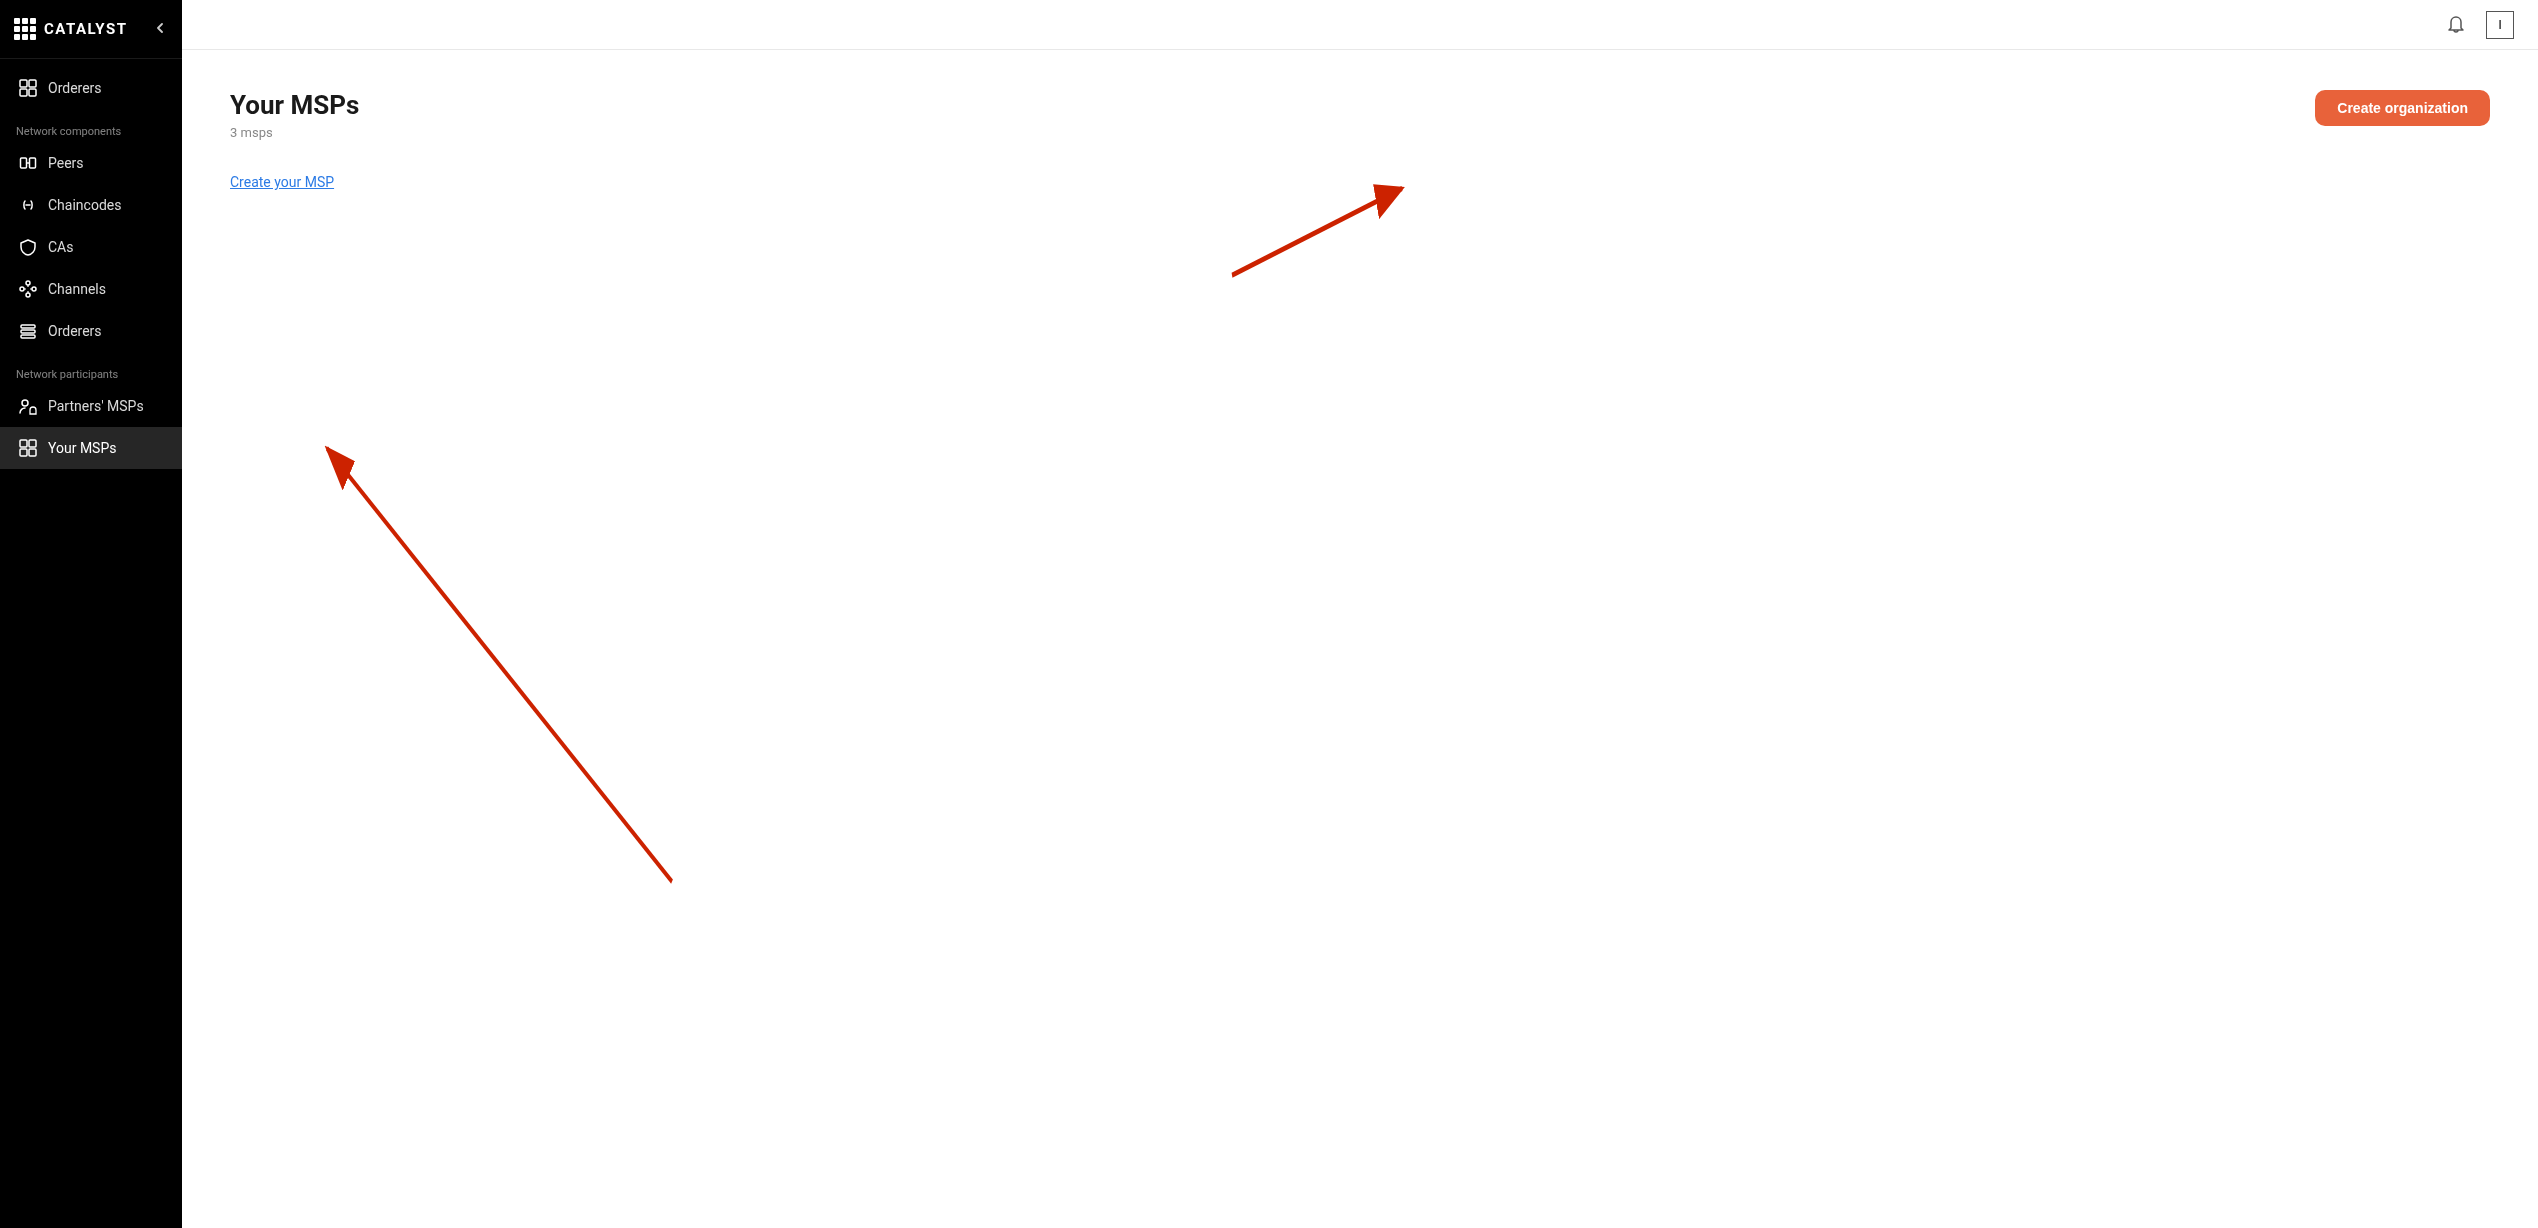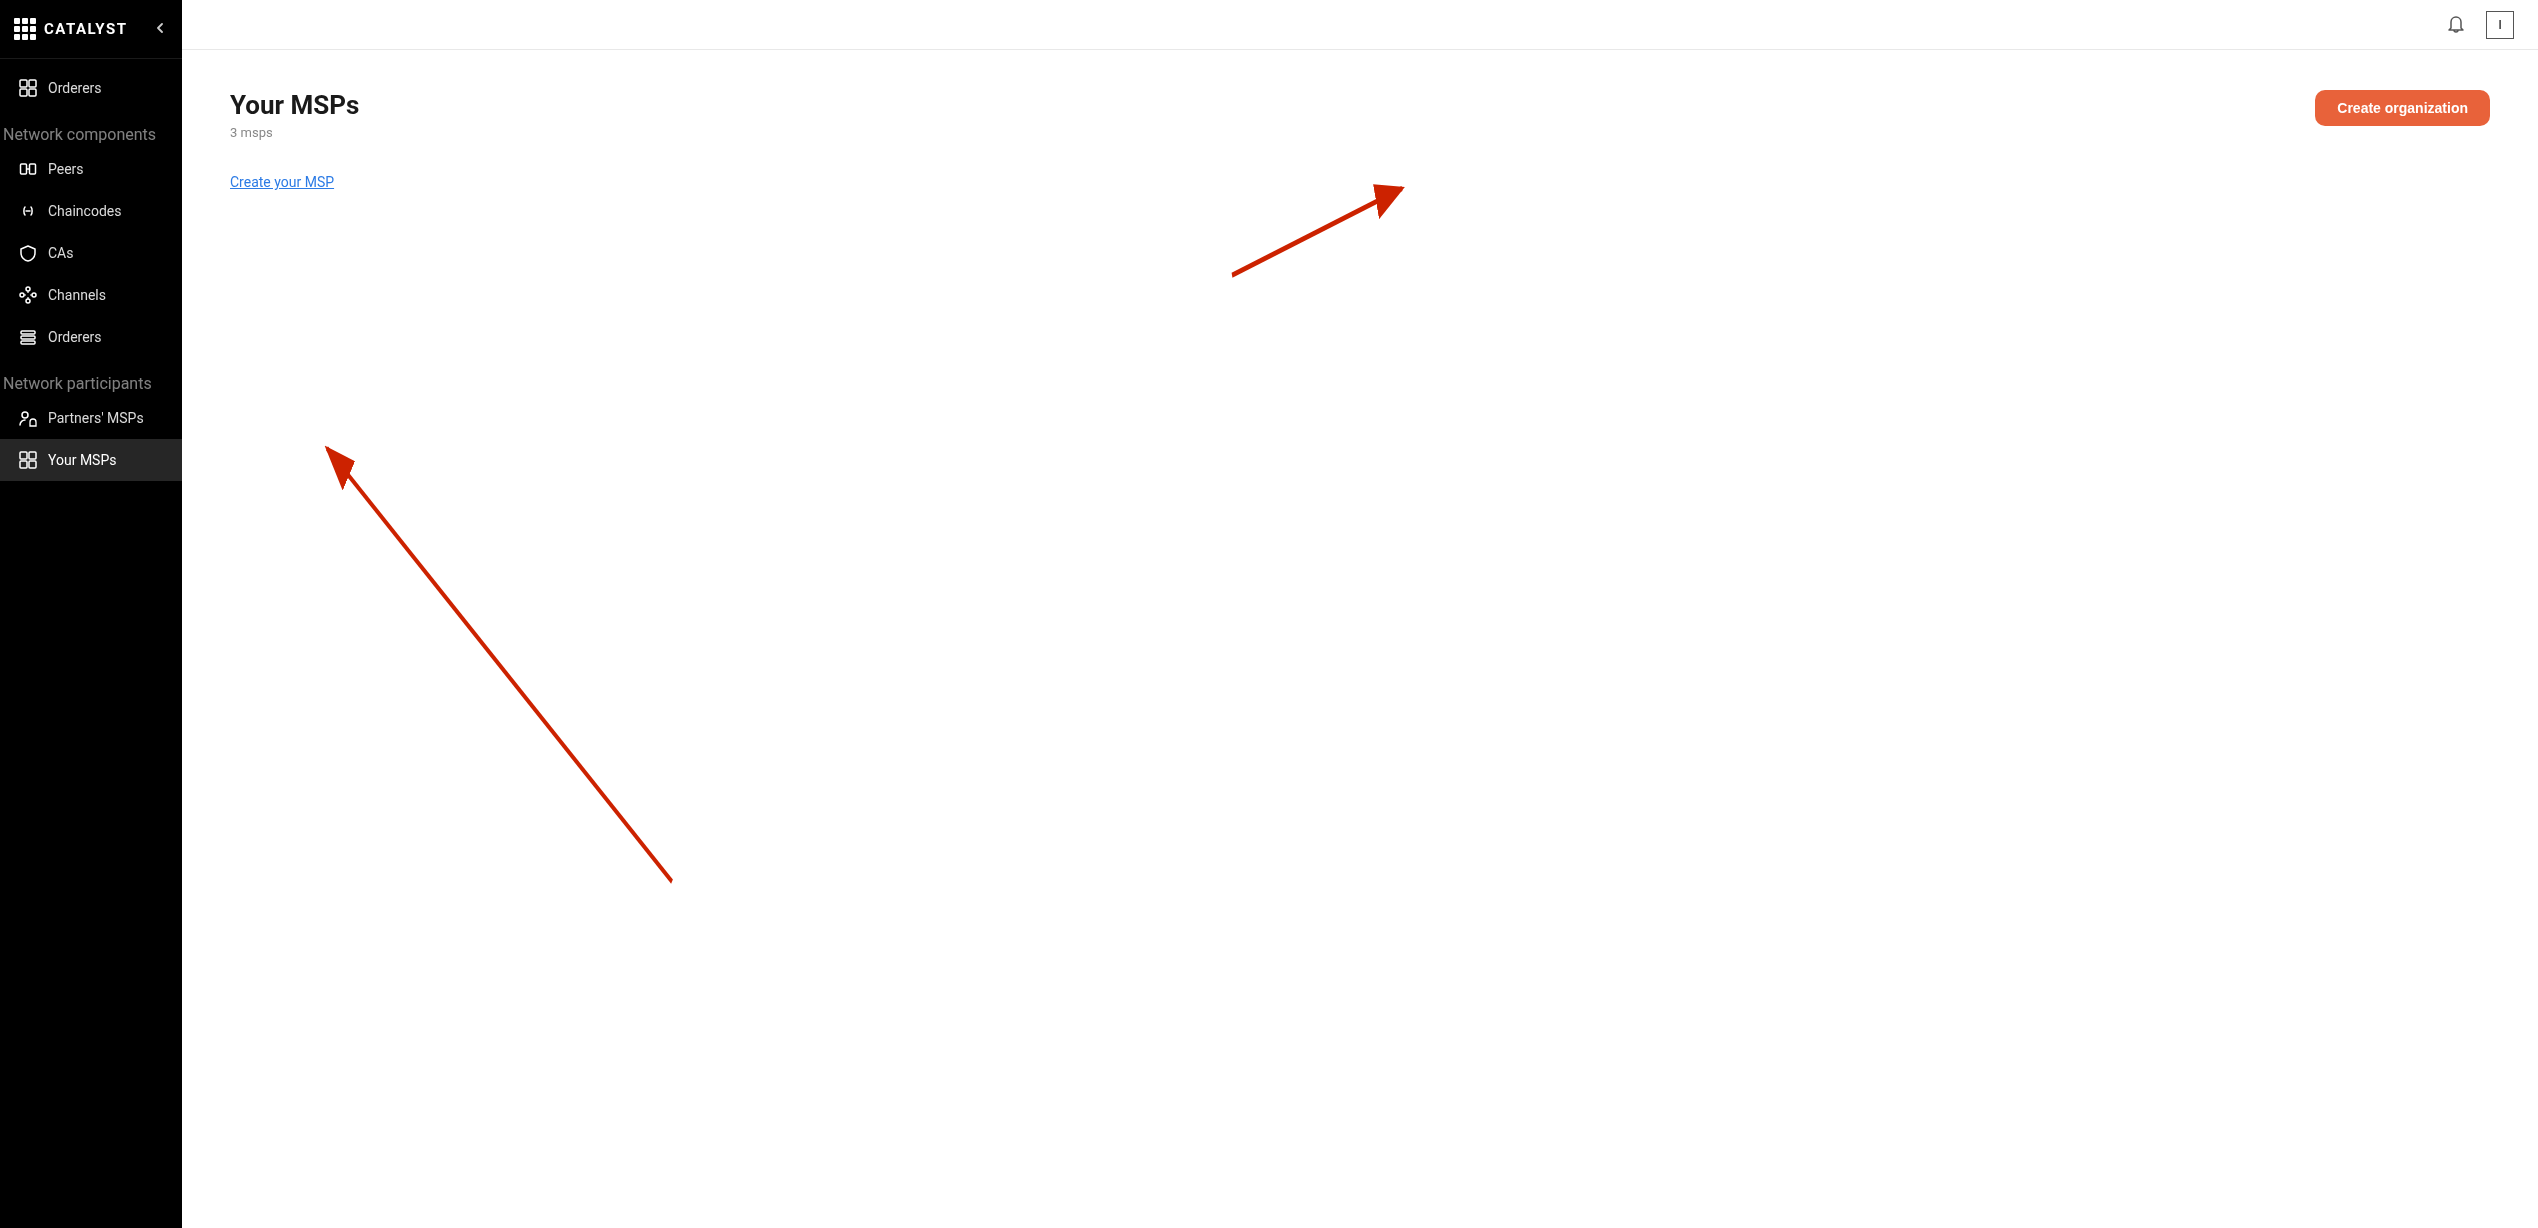--- a/index.html
+++ b/index.html
@@ -62,23 +62,23 @@
       padding: 11px 18px;
       cursor: pointer;
       font-size: 14px;
       color: rgba(255,255,255,0.85);
       transition: background 0.15s;
     }
     .nav-item.active { background: rgba(255,255,255,0.15); color: #fff; }
     .nav-item .nav-icon { width: 20px; height: 20px; display: flex; align-items: center; justify-content: center; flex-shrink: 0; }
 
     .nav-section-label {
-      font-size: 16px;
+      font-size: 11px;
       color: rgba(255,255,255,0.5);
-      padding: 16px 3px 4px;
+      padding: 16px 16px 4px;
       text-transform: none;
       letter-spacing: 0;
     }
 
     
     .main {
       flex: 1;
       display: flex;
       flex-direction: column;
       overflow: hidden;

